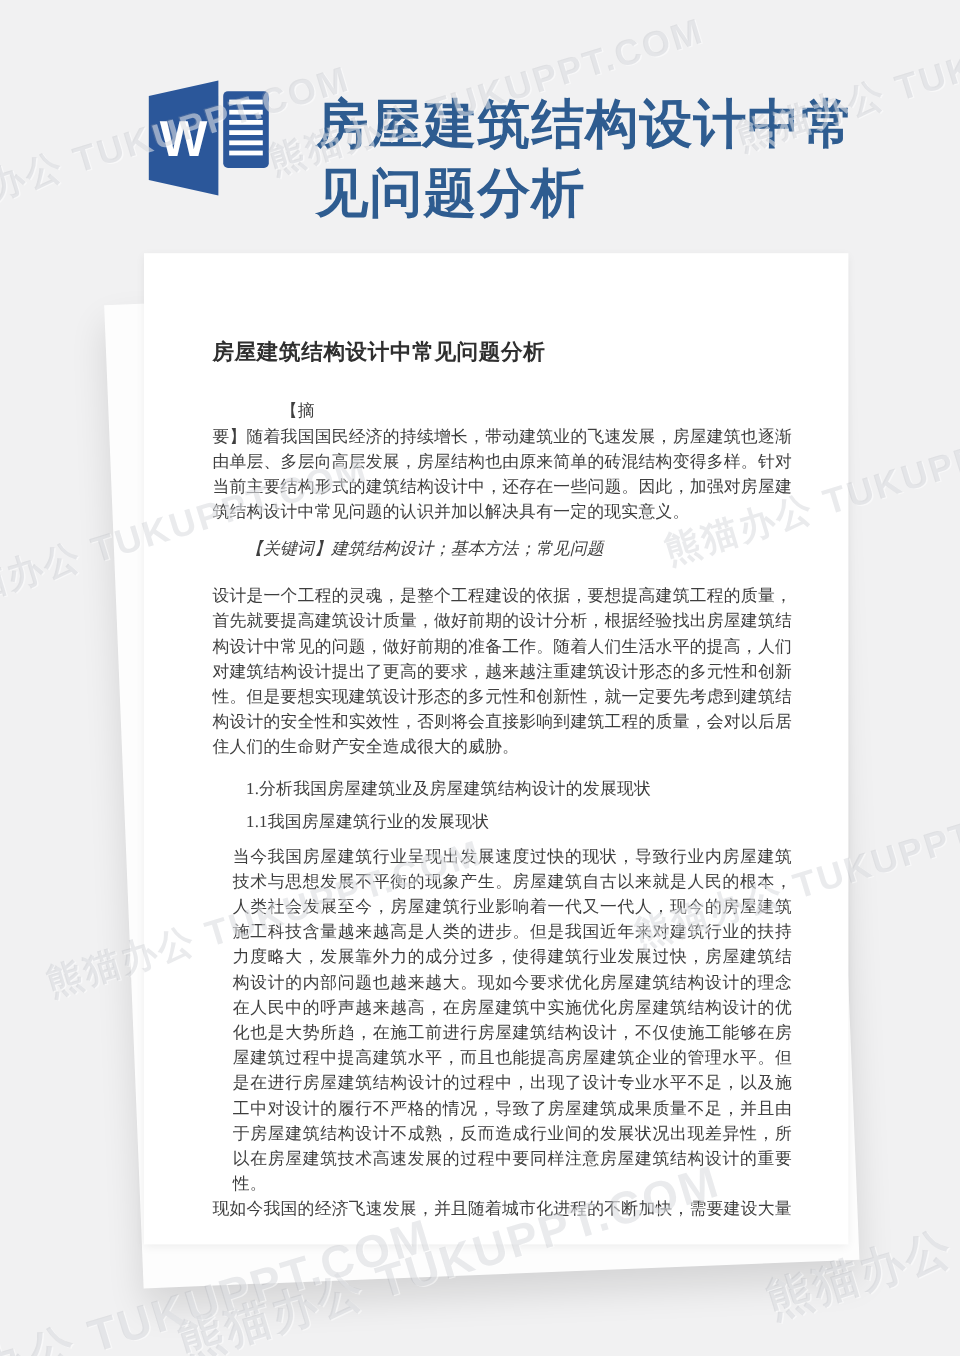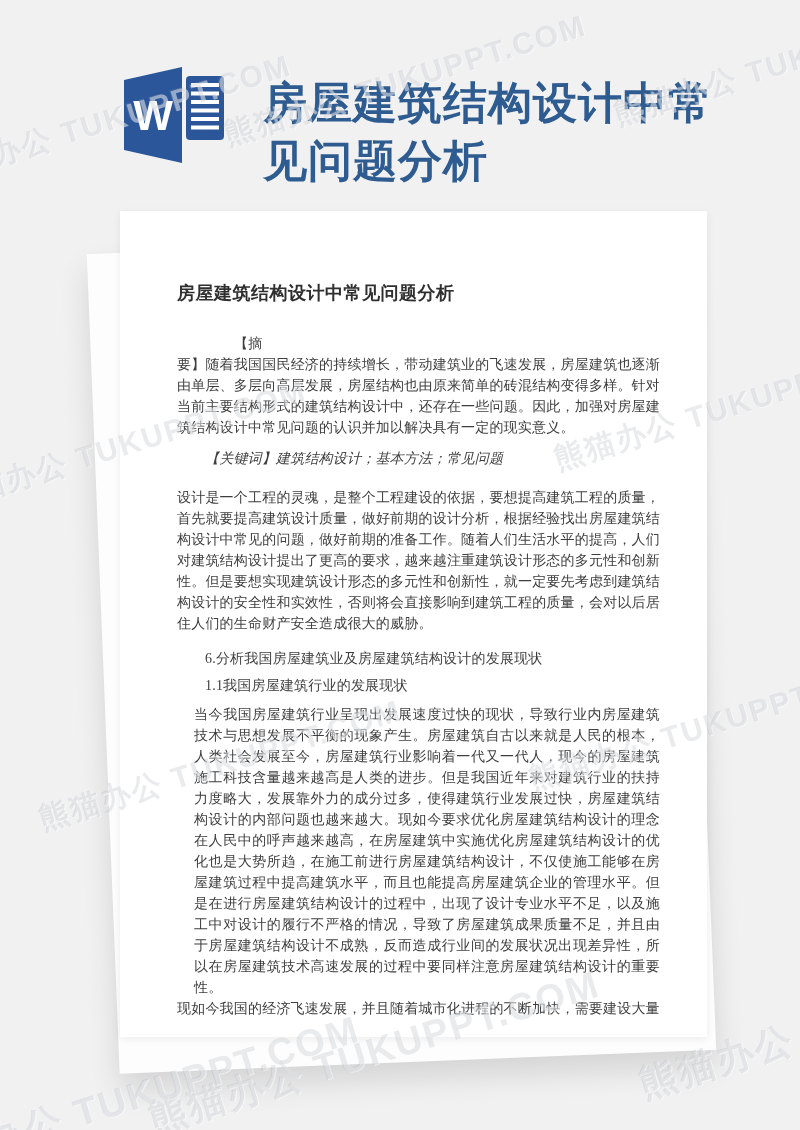--- a/index.html
+++ b/index.html
@@ -97,21 +97,21 @@
     <h2 class="doc-title">房屋建筑结构设计中常见问题分析</h2>
 
     <div class="doc-text doc-abstract">
       <span class="abstract-head">【摘</span><span>要】随着我国国民经济的持续增长，带动建筑业的飞速发展，房屋建筑也逐渐由单层、多层向高层发展，房屋结构也由原来简单的砖混结构变得多样。针对当前主要结构形式的建筑结构设计中，还存在一些问题。因此，加强对房屋建筑结构设计中常见问题的认识并加以解决具有一定的现实意义。</span>
     </div>
 
     <div class="doc-text doc-keywords">【关键词】建筑结构设计；基本方法；常见问题</div>
 
     <div class="doc-text doc-para1">设计是一个工程的灵魂，是整个工程建设的依据，要想提高建筑工程的质量，首先就要提高建筑设计质量，做好前期的设计分析，根据经验找出房屋建筑结构设计中常见的问题，做好前期的准备工作。随着人们生活水平的提高，人们对建筑结构设计提出了更高的要求，越来越注重建筑设计形态的多元性和创新性。但是要想实现建筑设计形态的多元性和创新性，就一定要先考虑到建筑结构设计的安全性和实效性，否则将会直接影响到建筑工程的质量，会对以后居住人们的生命财产安全造成很大的威胁。</div>
 
-    <div class="doc-text doc-heading first">6.分析我国房屋建筑业及房屋建筑结构设计的发展现状</div>
+    <div class="doc-text doc-heading first">1.分析我国房屋建筑业及房屋建筑结构设计的发展现状</div>
     <div class="doc-text doc-heading">1.1我国房屋建筑行业的发展现状</div>
 
     <div class="doc-text doc-para2">当今我国房屋建筑行业呈现出发展速度过快的现状，导致行业内房屋建筑技术与思想发展不平衡的现象产生。房屋建筑自古以来就是人民的根本，人类社会发展至今，房屋建筑行业影响着一代又一代人，现今的房屋建筑施工科技含量越来越高是人类的进步。但是我国近年来对建筑行业的扶持力度略大，发展靠外力的成分过多，使得建筑行业发展过快，房屋建筑结构设计的内部问题也越来越大。现如今要求优化房屋建筑结构设计的理念在人民中的呼声越来越高，在房屋建筑中实施优化房屋建筑结构设计的优化也是大势所趋，在施工前进行房屋建筑结构设计，不仅使施工能够在房屋建筑过程中提高建筑水平，而且也能提高房屋建筑企业的管理水平。但是在进行房屋建筑结构设计的过程中，出现了设计专业水平不足，以及施工中对设计的履行不严格的情况，导致了房屋建筑成果质量不足，并且由于房屋建筑结构设计不成熟，反而造成行业间的发展状况出现差异性，所以在房屋建筑技术高速发展的过程中要同样注意房屋建筑结构设计的重要性。</div>
 
     <div class="doc-text doc-para3">现如今我国的经济飞速发展，并且随着城市化进程的不断加快，需要建设大量</div>
   </div>
 
   <span class="wm" style="left:-70px;  top:155px;">熊猫办公 TUKUPPT.COM</span>
   <span class="wm" style="left:225px;  top:115px;">熊猫办公 TUKUPPT.COM</span>
   <span class="wm" style="left:615px;  top:95px;">熊猫办公 TUKUPPT.COM</span>

